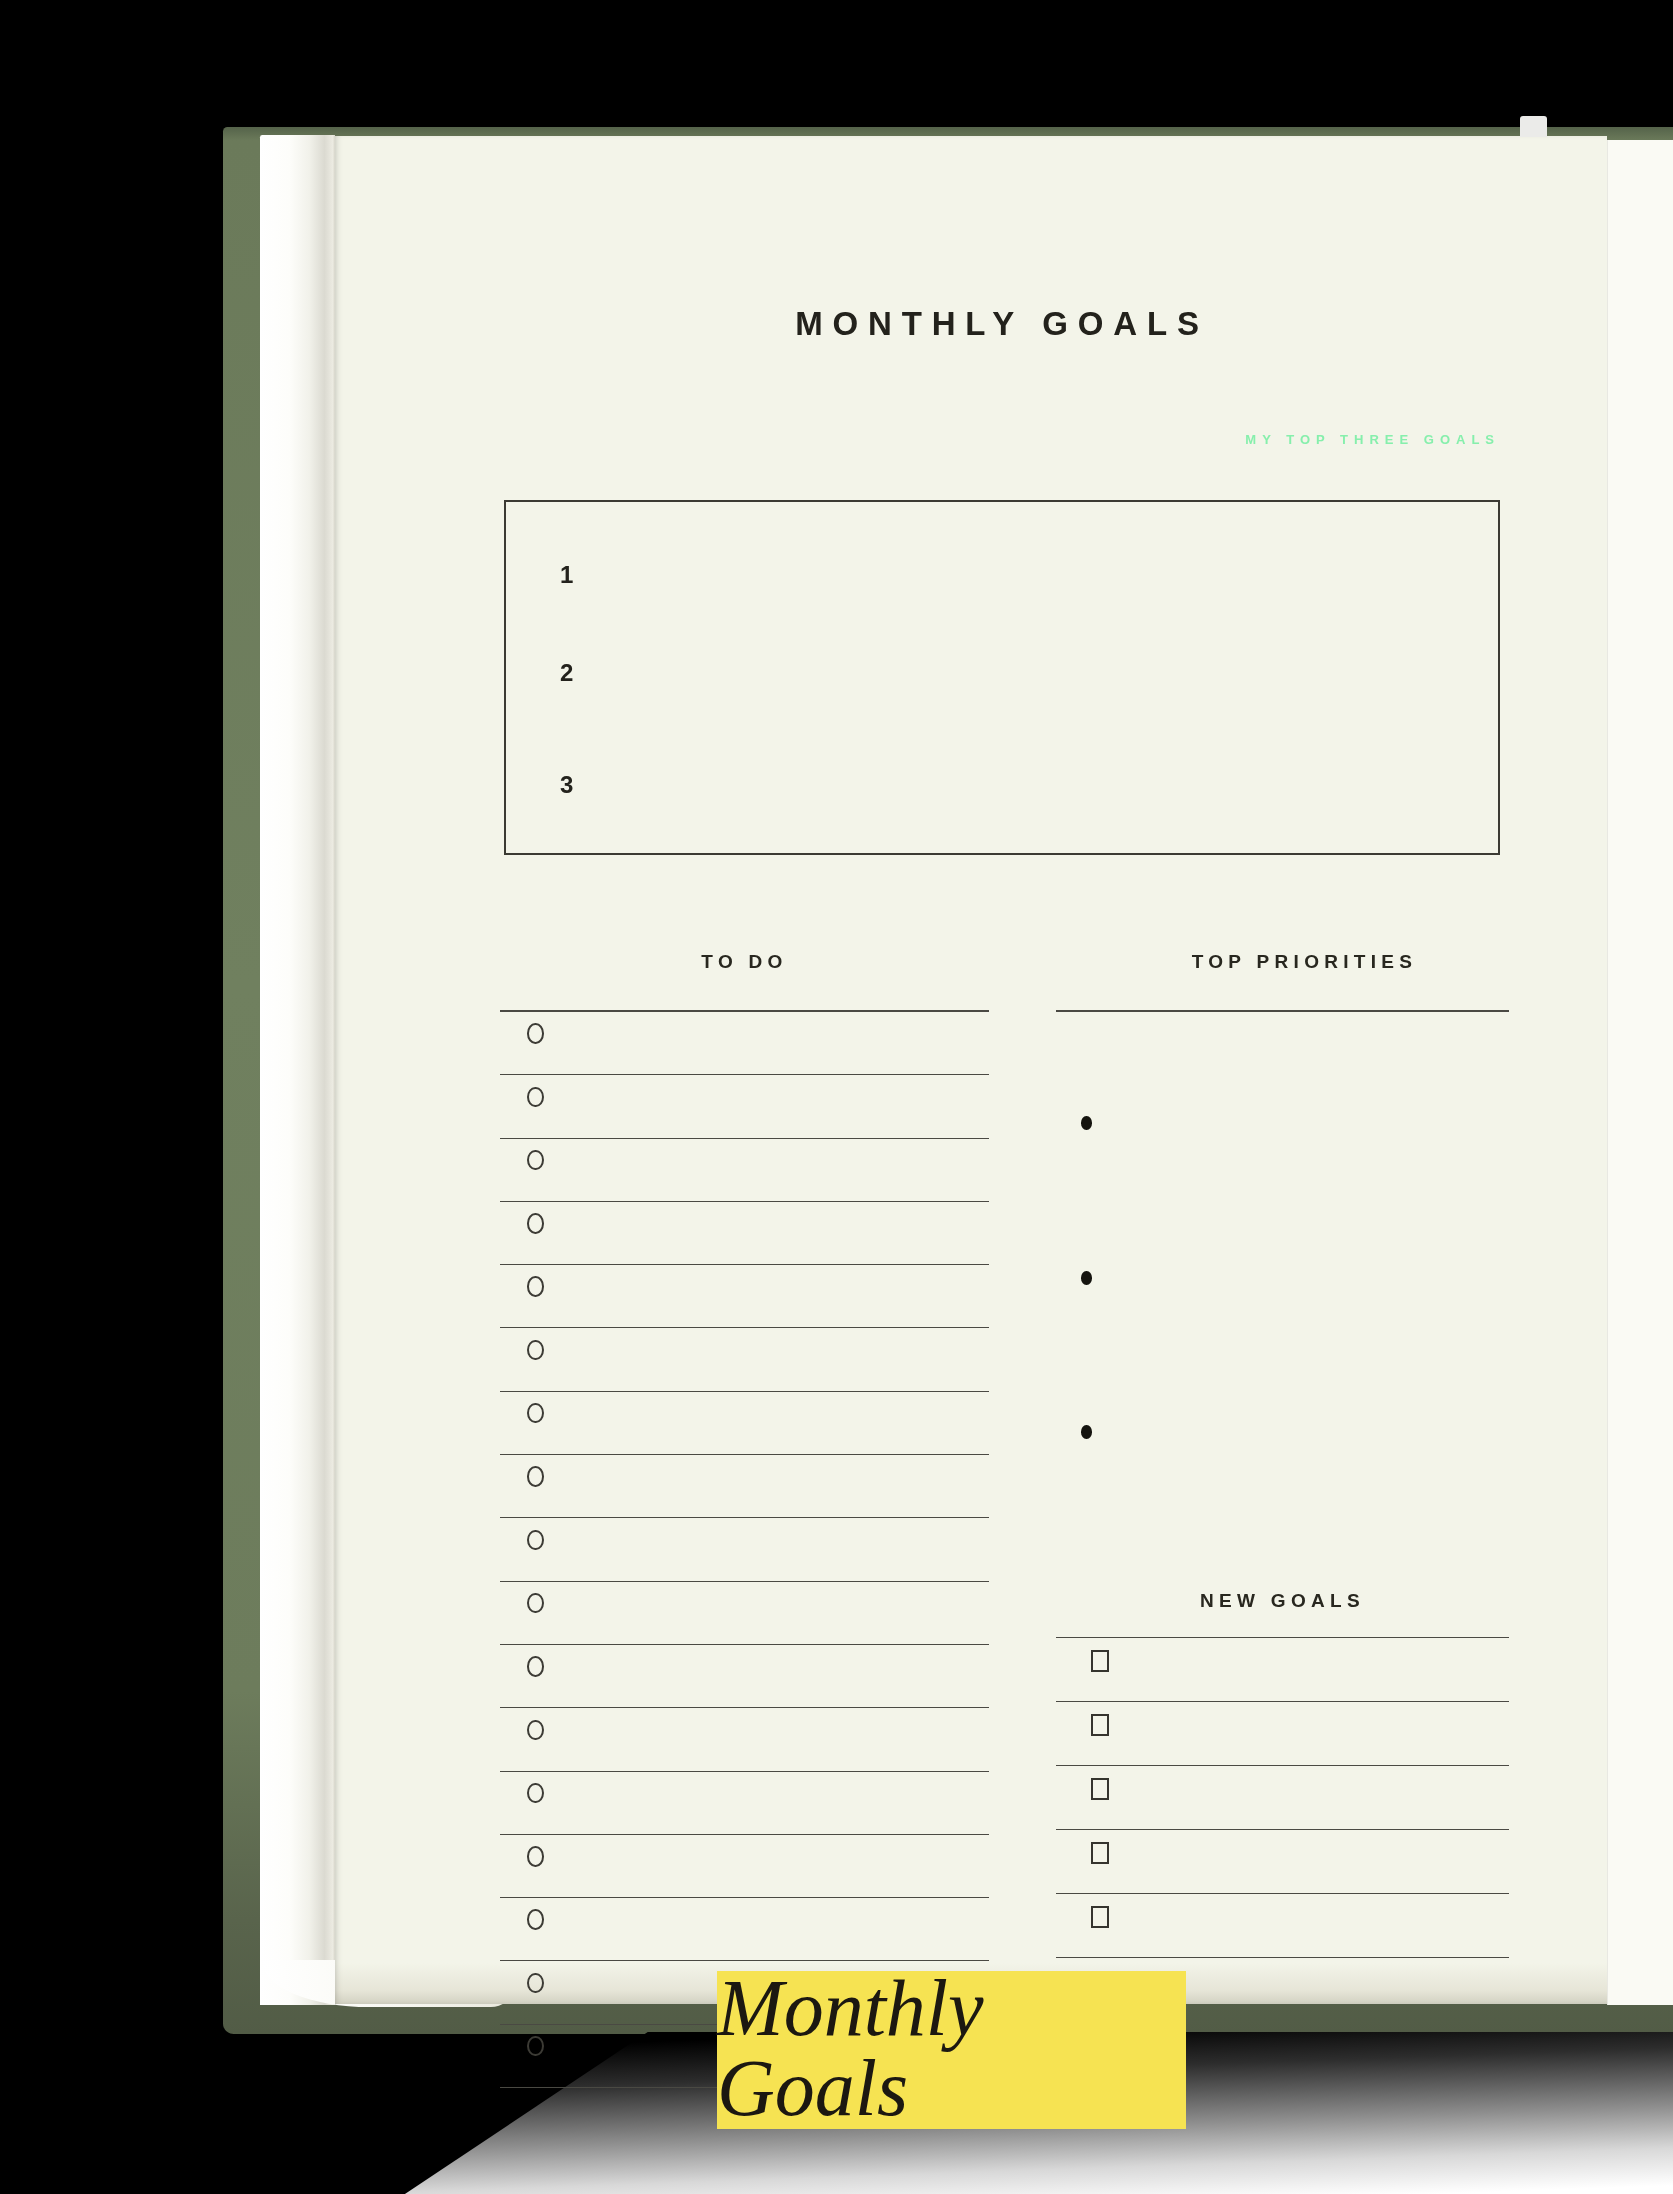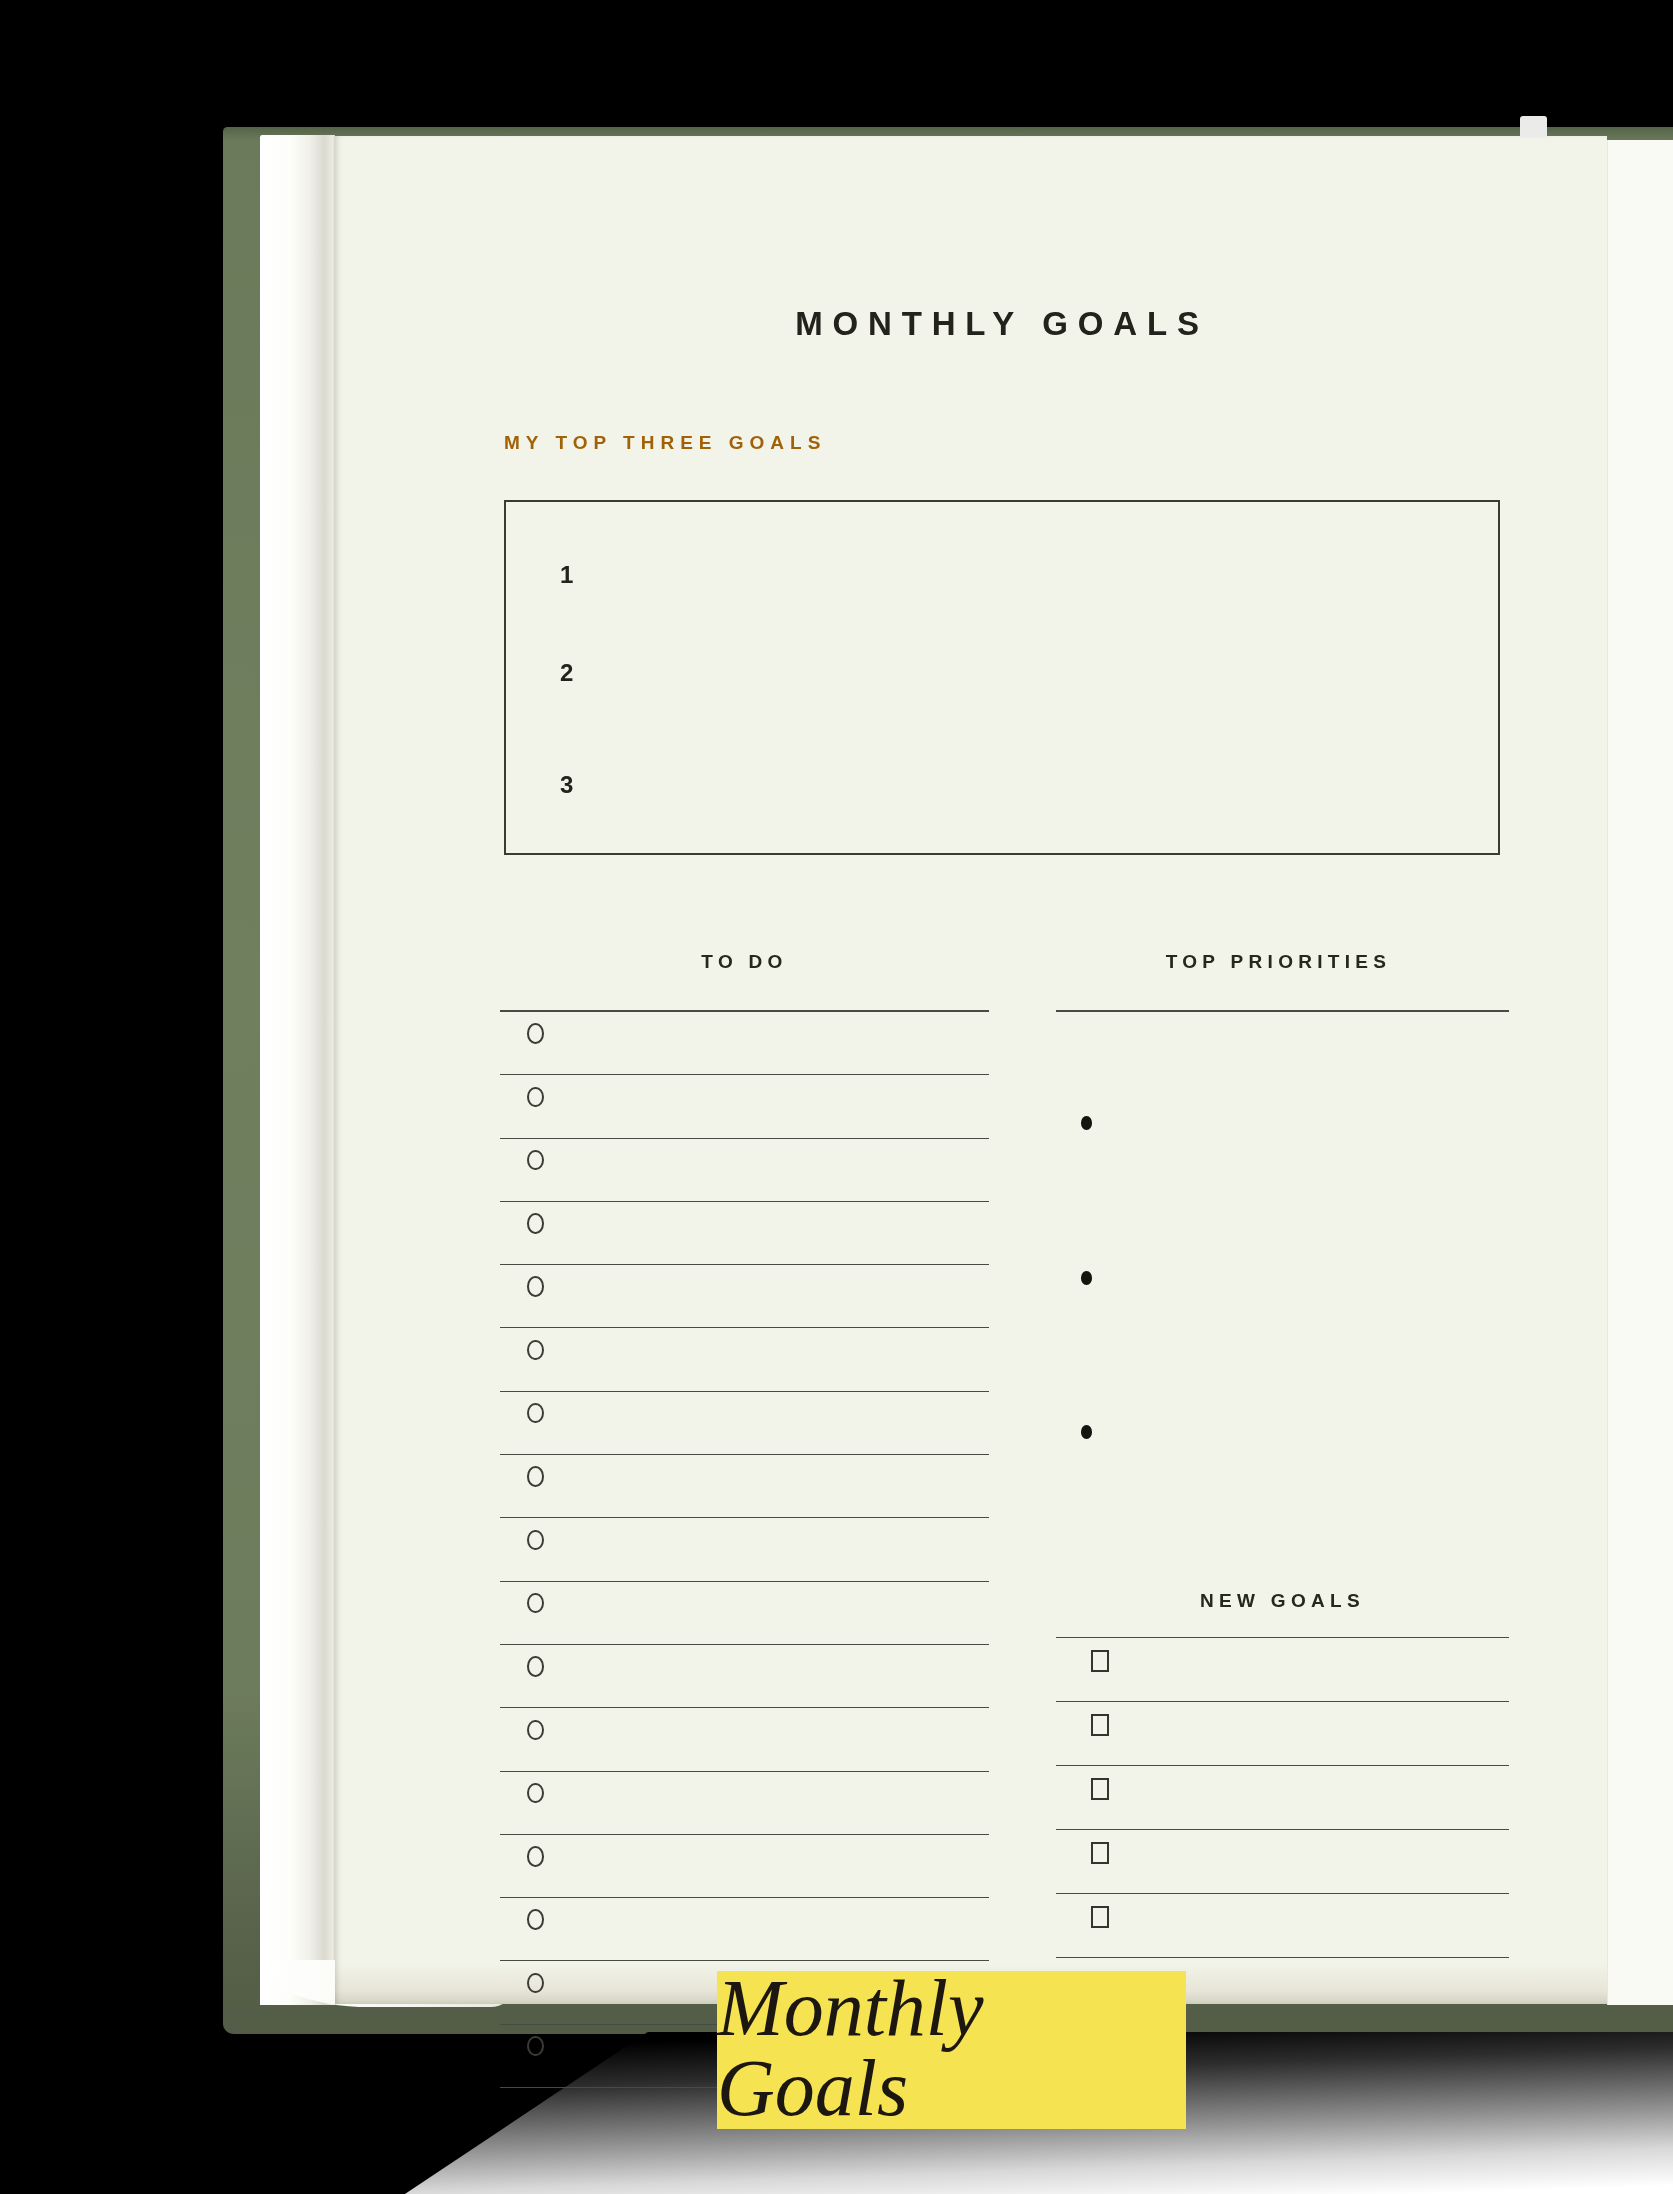--- a/index.html
+++ b/index.html
@@ -25,22 +25,22 @@
          background:#ebebe9;border-radius:3px 3px 0 0;}
 
   
   .shadow-area{position:absolute;left:324px;top:2032px;width:1349px;height:162px;
          background:linear-gradient(178deg,#000000 10%,#2d2d2d 30%,#8e8e8e 58%,#d8d8d8 78%,#ffffff 96%);
          clip-path:polygon(24% 0,100% 0,100% 100%,6% 100%);}
 
   
   .page-title{position:absolute;left:504px;top:305px;width:996px;text-align:center;
          font-size:33px;font-weight:bold;letter-spacing:9.8px;color:#23221c;}
-  .page-subtitle{position:absolute;left:504px;top:432px;width:996px;text-align:left;
-         font-size:19px;font-weight:bold;letter-spacing:6px;color:#a16207;}
+  .page-subtitle{position:absolute;left:504px;top:432px;width:996px;text-align:right;
+         font-size:13px;font-weight:bold;letter-spacing:6px;color:#86efac;}
   .col-header{position:absolute;text-align:center;font-size:19px;font-weight:bold;
          letter-spacing:5.3px;color:#28271f;margin-top:8px;}
 
   
   .goals-box{position:absolute;left:504px;top:500px;width:996px;height:355px;
          border:2.3px solid #3b3a33;box-sizing:border-box;}
   .goal-num{position:absolute;left:54px;font-size:24px;font-weight:bold;color:#23221c;}
   .goal-num.n1{top:59px;} .goal-num.n2{top:157px;} .goal-num.n3{top:269px;}
 
   
@@ -88,21 +88,21 @@
   <div class="page-title">MONTHLY GOALS</div>
   <div class="page-subtitle">MY TOP THREE GOALS</div>
 
   <div class="goals-box">
     <div class="goal-num n1">1</div>
     <div class="goal-num n2">2</div>
     <div class="goal-num n3">3</div>
   </div>
 
   <div class="col-header" style="left:500px;top:943px;width:489px;">TO DO</div>
-  <div class="col-header" style="left:1052px;top:943px;width:453px;">TOP PRIORITIES</div>
+  <div class="col-header" style="left:1078px;top:943px;width:453px;">TOP PRIORITIES</div>
 
   <div class="todo-lines">
   <div class="todo-row">
     <span class="todo-circle"></span>
   </div>
 
   <div class="todo-row">
     <span class="todo-circle"></span>
   </div>
 

